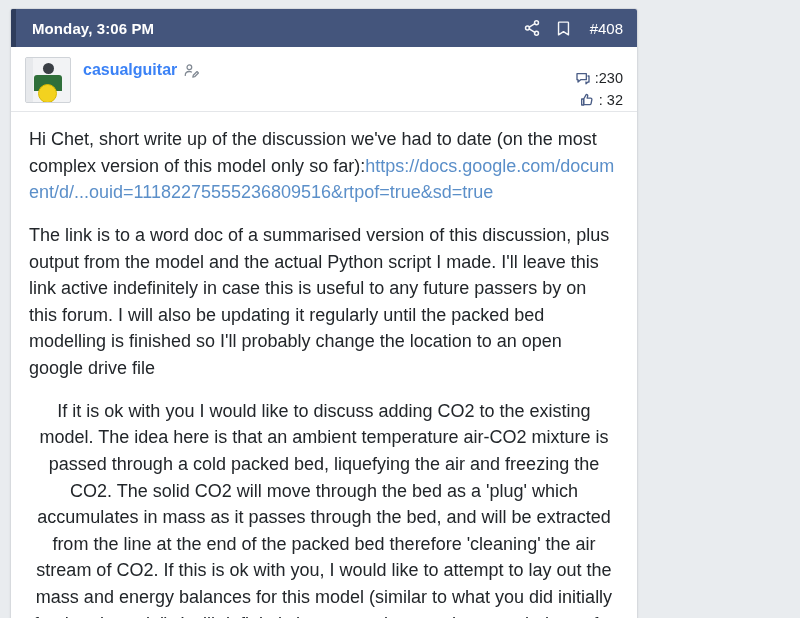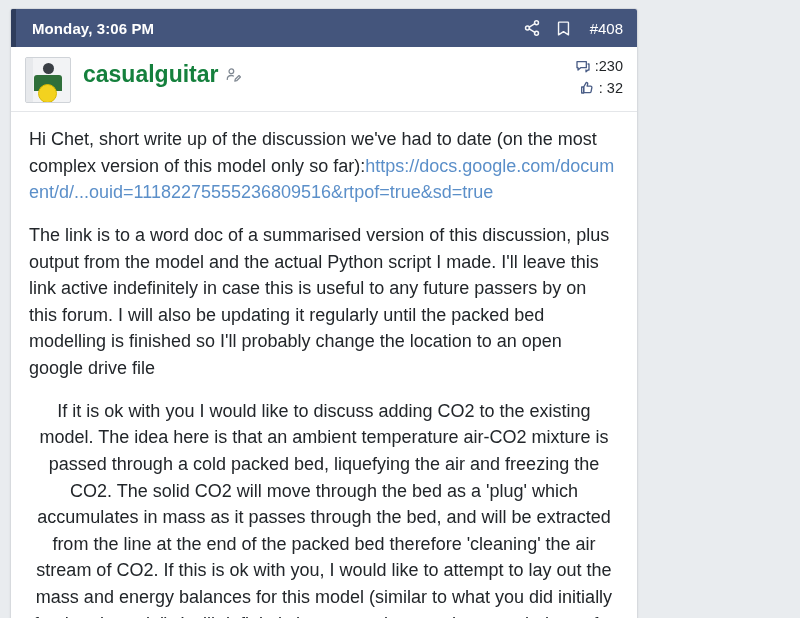--- a/index.html
+++ b/index.html
@@ -106,33 +106,33 @@
     background: #e7e9ec;
   }
   .username-wrap {
     margin-left: 12px;
     display: flex;
     align-items: center;
     gap: 6px;
     padding-top: 4px;
   }
   .username {
-    font-size: 23px;
+    font-size: 16px;
     font-weight: bold;
-    color: #15803d;
+    color: #3b82f6;
   }
   .user-badge-icon {
     color: #7b828c;
     display: inline-flex;
     align-items: center;
   }
   .stats {
     position: absolute;
     right: 14px;
-    top: 8px;
+    top: 20px;
     text-align: center;
     font-size: 14px;
     color: #2b2f33;
   }
   .stat-line {
     display: flex;
     align-items: center;
     justify-content: flex-end;
     gap: 4px;
     height: 22px;

